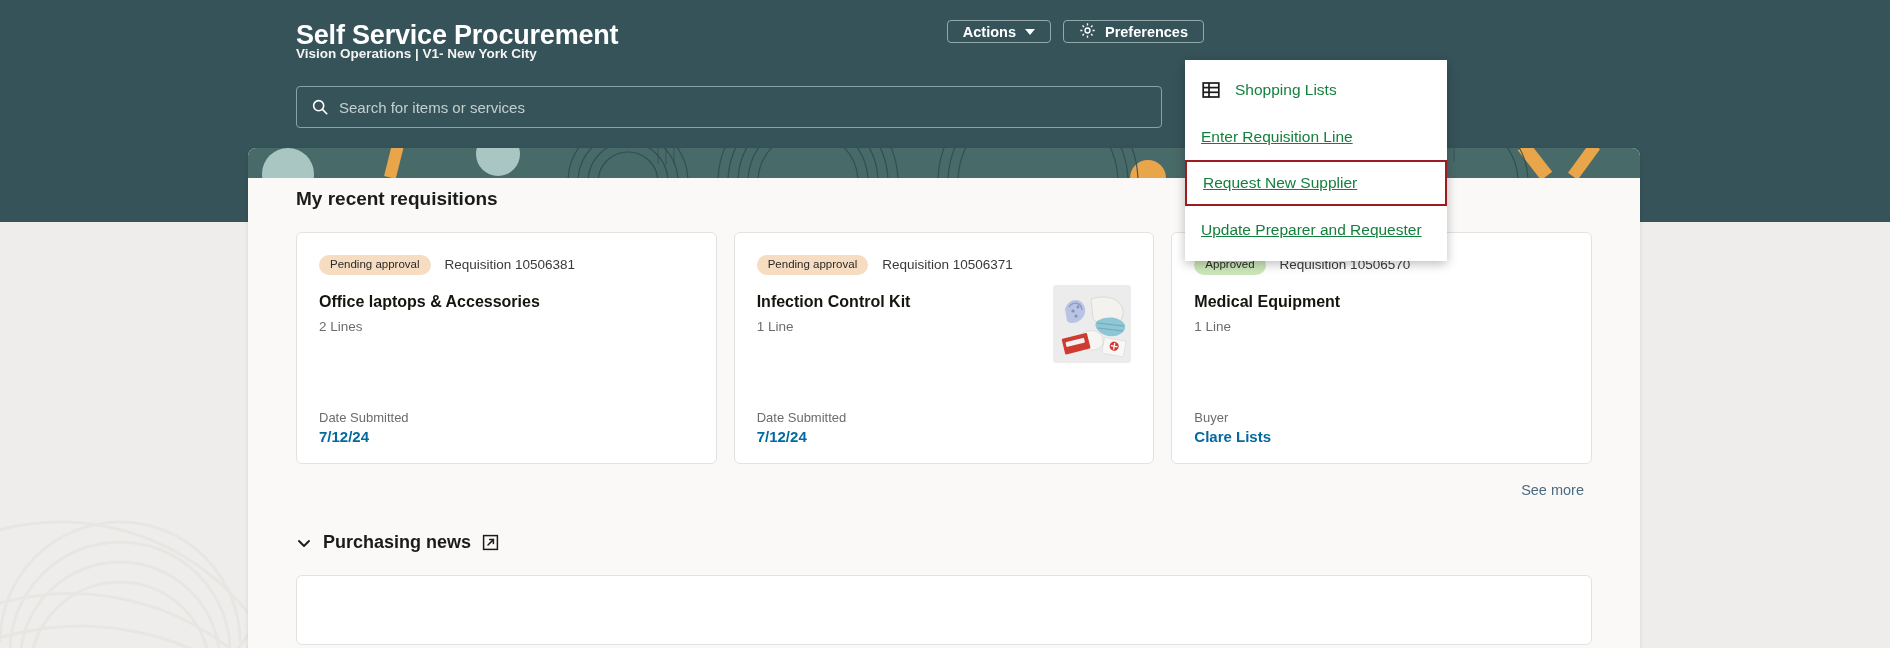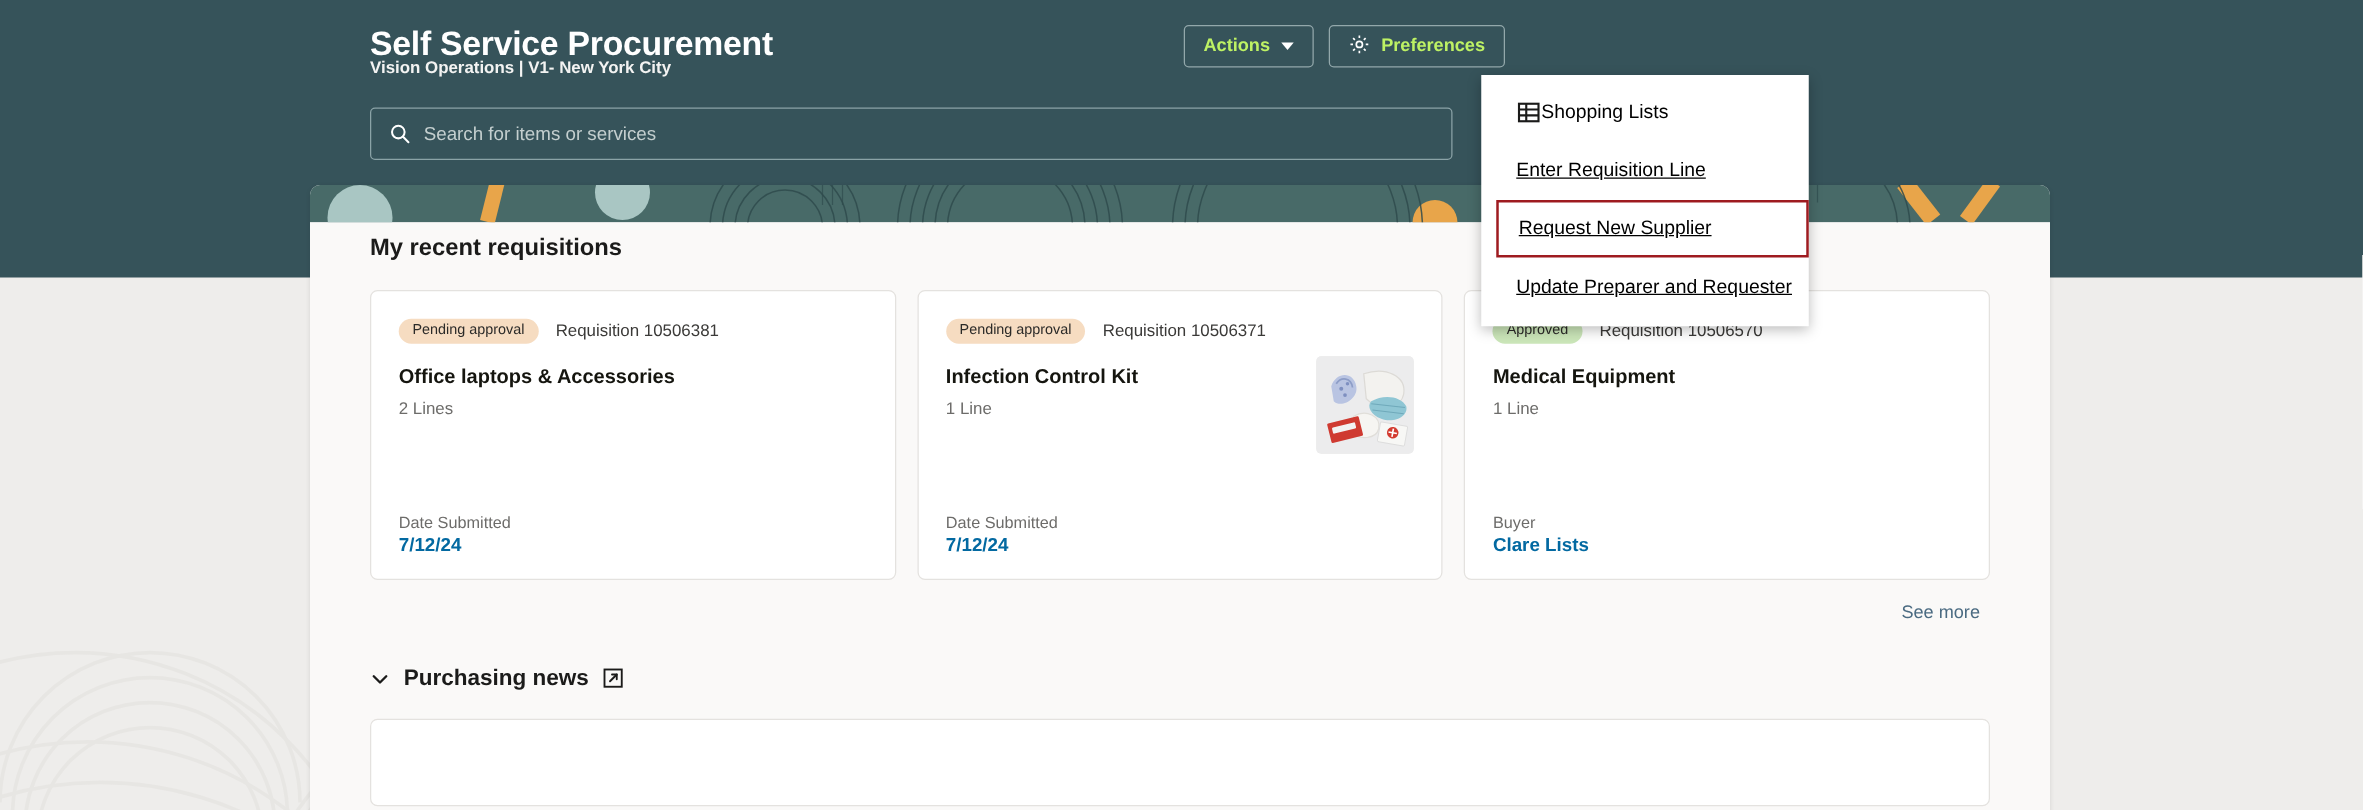--- a/index.html
+++ b/index.html
@@ -84,25 +84,25 @@
   .hdr-btns {
     position: absolute;
     right: 686px; top: 20px;
     display: flex;
     gap: 12px;
   }
   .hdr-btn {
     border: 1px solid #93a8ab;
     border-radius: 4px;
     background: transparent;
-    color: #bef264;
+    color: #ffffff;
     font-family: "Liberation Sans", sans-serif;
     font-size: 14.5px;
     font-weight: bold;
-    height: 34px;
+    height: 23px;
     padding: 0 15px;
     display: flex;
     align-items: center;
     gap: 9px;
     cursor: pointer;
     white-space: nowrap;
   }
   .caret {
     width: 0; height: 0;
     border-left: 5px solid transparent;
@@ -235,27 +235,27 @@
     left: 1185px; top: 60px;
     width: 262px;
     background: #ffffff;
     box-shadow: 0 3px 10px rgba(0,0,0,.26);
     z-index: 30;
     padding: 6px 0 8px 0;
   }
   .menu-item {
     display: flex;
     align-items: center;
+    gap: 14px;
     height: 47px;
     padding: 0 16px;
     font-size: 15.5px;
-    color: #000000;
+    color: #15803d;
     cursor: pointer;
     white-space: nowrap;
-    margin-left: 12px;
   }
   .menu-item .mi-ico { width: 20px; height: 20px; flex: 0 0 20px; }
   .menu-item.indent { padding-left: 16px; text-decoration: underline; }
   .menu-item.highlight {
     border: 2px solid #9e1b20;
     height: 46px;
   }
 </style>
 </head>
 <body>

